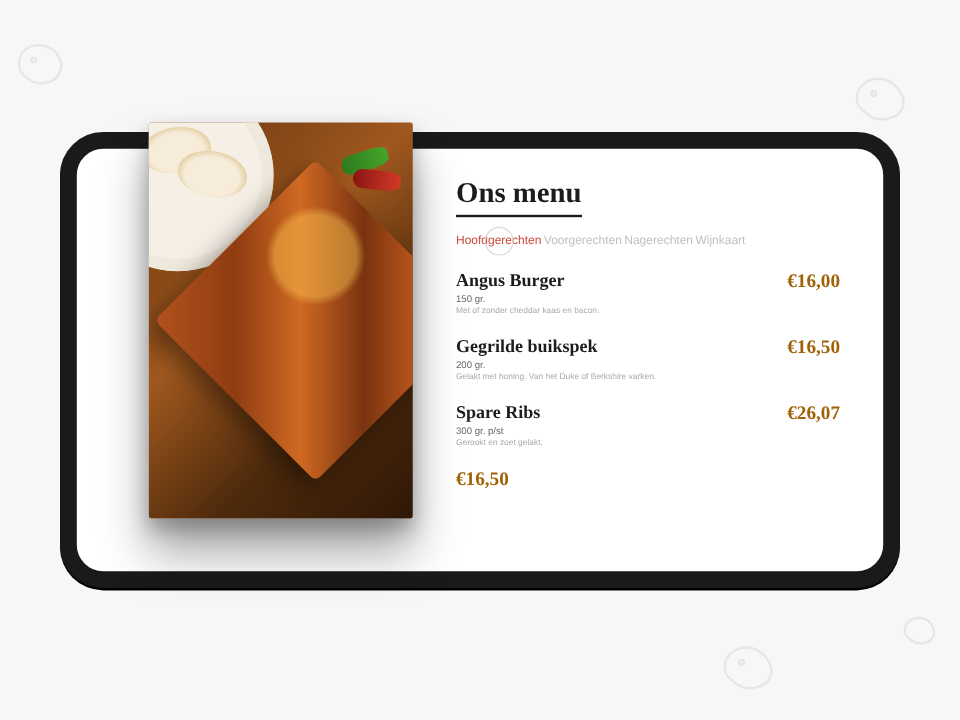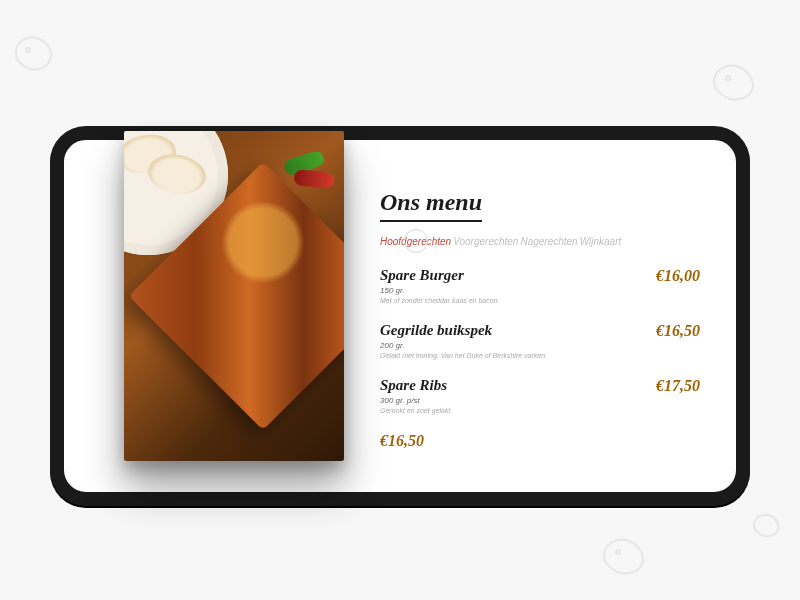--- a/index.html
+++ b/index.html
@@ -5,30 +5,29 @@
 * { margin: 0; padding: 0; box-sizing: border-box; }
 html, body { width: 800px; height: 600px; overflow: hidden; font-family: Georgia, 'Times New Roman', serif; }
 body { background: #f7f7f7; position: relative; }
 
 
 .bg-doodle { position: absolute; opacity: 0.08; }
 .bg-doodle svg { stroke: #333; fill: none; stroke-width: 2; }
 
 .device-frame {
   position: absolute;
-  left: 50px; top: 126px;
+  left: 50px; top: 110px;
   width: 700px; height: 380px;
   background: #fff;
   border: 14px solid #1a1a1a;
   border-radius: 36px;
   box-shadow: 0 2px 0 #000;
   display: flex;
-  align-items: center;
+  align-items: flex-start;
   padding: 18px 36px 18px 60px;
-  font-style: italic;
 }
 
 .food-photo {
   width: 220px; height: 330px;
   margin-top: -40px;
   border-radius: 2px;
   box-shadow: 0 28px 40px rgba(0,0,0,0.35), 0 8px 16px rgba(0,0,0,0.25);
   background: linear-gradient(135deg, #6b3a12 0%, #8a4a18 25%, #a0581e 40%, #4e2a0c 70%, #2f1807 100%);
   position: relative;
   overflow: hidden;
@@ -155,41 +154,41 @@
     <div class="tabs">
       <span class="tab active">Hoofdgerechten</span>
       <span class="tab">Voorgerechten</span>
       <span class="tab">Nagerechten</span>
       <span class="tab">Wijnkaart</span>
     </div>
 
     <div class="menu-items">
       <div class="menu-item">
         <div class="item-left">
-          <div class="item-name">Spare Burger</div>
+          <div class="item-name">Angus Burger</div>
           <div class="item-weight">150 gr.</div>
           <div class="item-desc">Met of zonder cheddar kaas en bacon.</div>
         </div>
         <div class="item-price">€16,00</div>
       </div>
       <div class="menu-item">
         <div class="item-left">
           <div class="item-name">Gegrilde buikspek</div>
           <div class="item-weight">200 gr.</div>
           <div class="item-desc">Gelakt met honing. Van het Duke of Berkshire varken.</div>
         </div>
         <div class="item-price">€16,50</div>
       </div>
       <div class="menu-item">
         <div class="item-left">
           <div class="item-name">Spare Ribs</div>
           <div class="item-weight">300 gr. p/st</div>
           <div class="item-desc">Gerookt en zoet gelakt.</div>
         </div>
-        <div class="item-price">€17,50</div>
+        <div class="item-price">€26,07</div>
       </div>
       <div class="menu-item">
         <div class="item-price">€16,50</div>
       </div>
     </div>
   </div>
 
 </div>
 
 </body></html>

